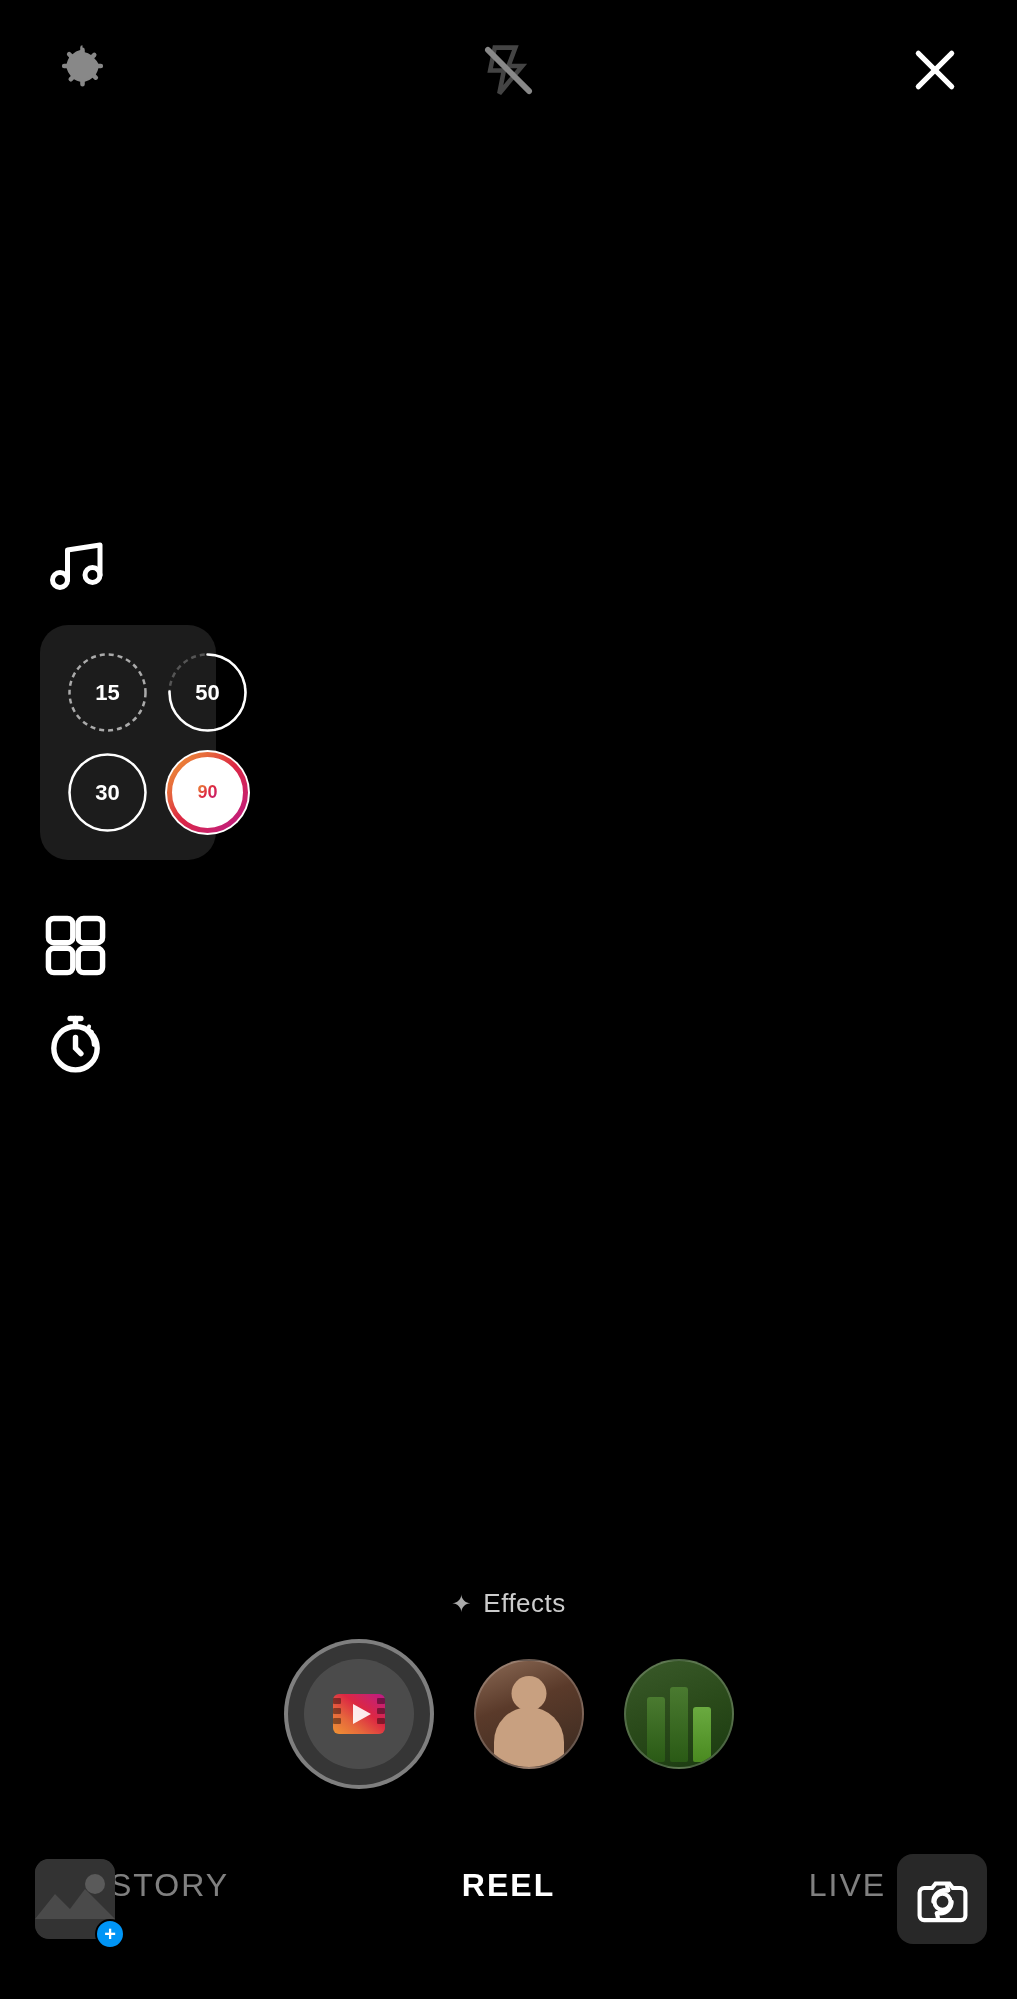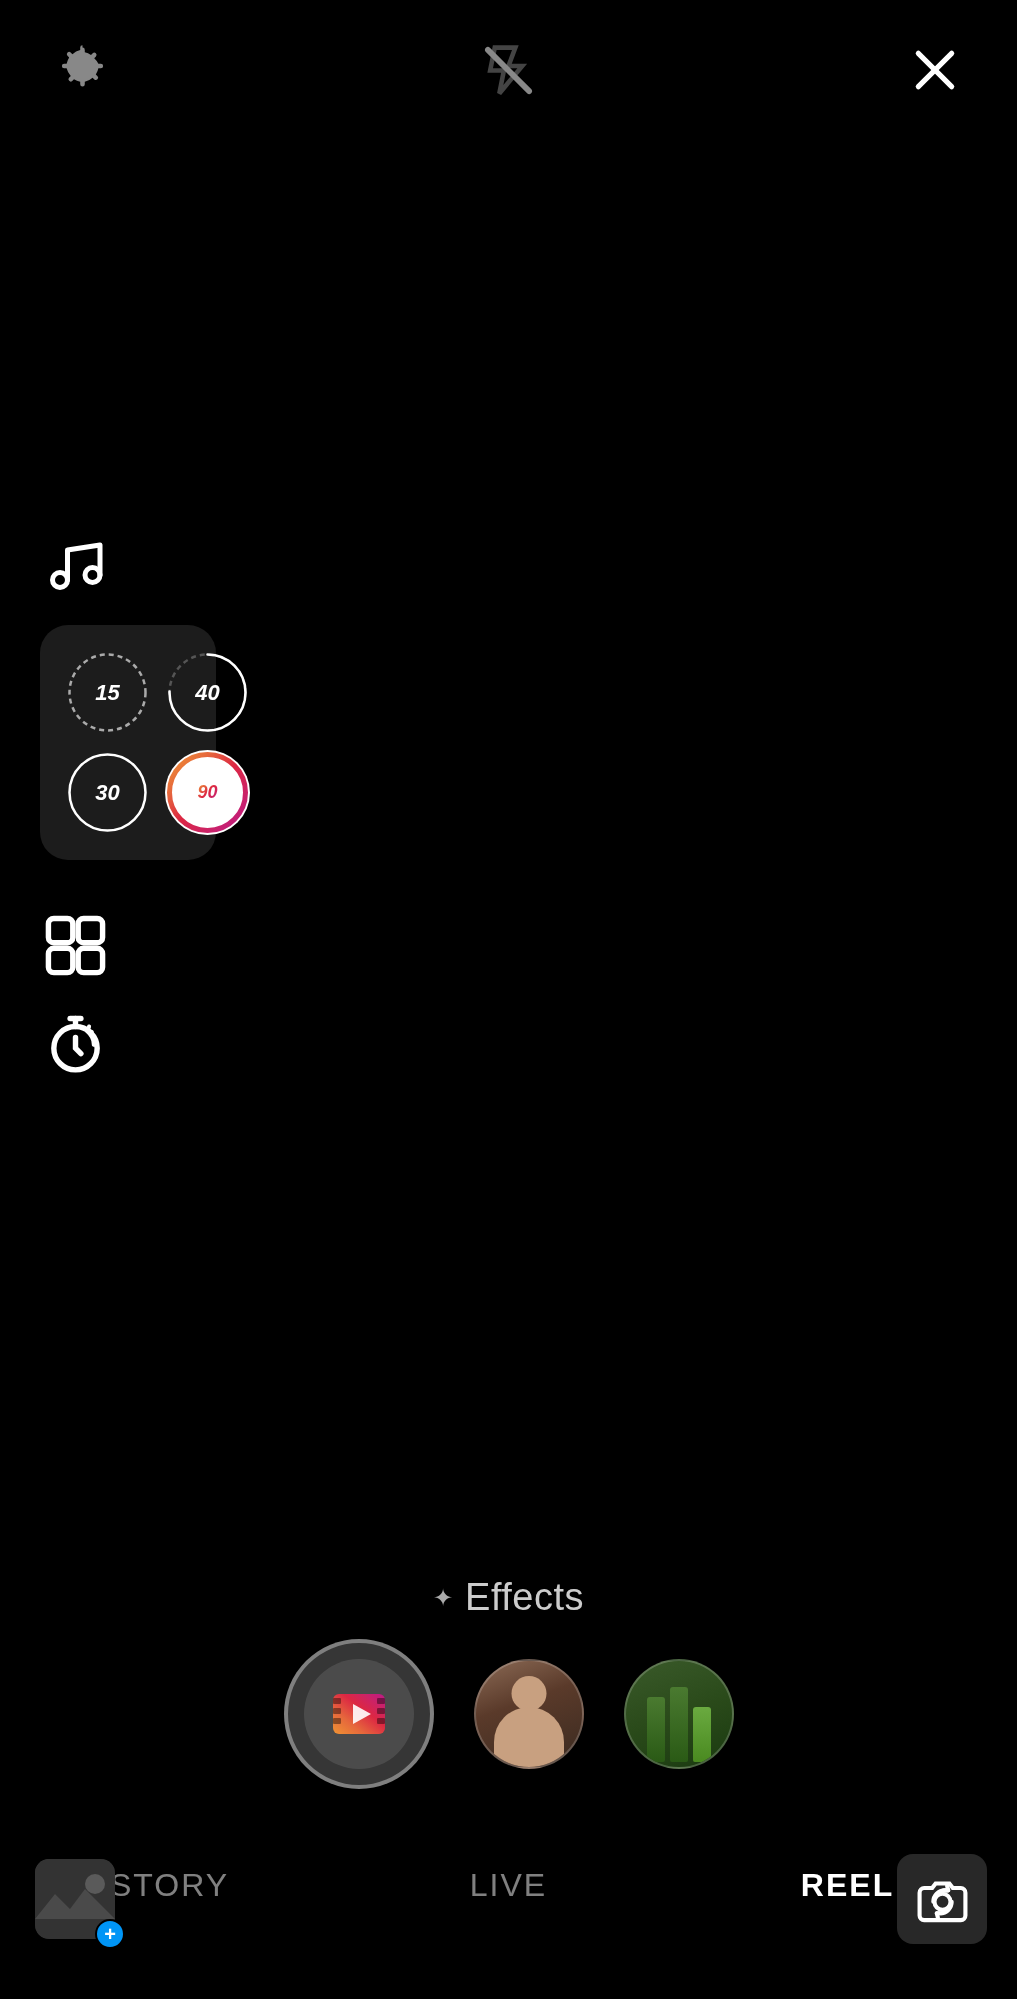--- a/index.html
+++ b/index.html
@@ -87,21 +87,20 @@
     
     .duration-popup {
       background: rgba(30,30,30,0.95);
       border-radius: 28px;
       padding: 25px;
       width: 176px;
       display: grid;
       grid-template-columns: 1fr 1fr;
       gap: 15px;
       margin-top: 5px;
-      font-style: italic;
     }
 
     
     .dur-circle-wrap {
       position: relative;
       width: 85px;
       height: 85px;
       display: flex;
       align-items: center;
       justify-content: center;
@@ -155,21 +154,21 @@
       gap: 12px;
     }
 
     .effects-sparkle {
       color: #aaa;
       font-size: 24px;
     }
 
     .effects-text {
       color: #ccc;
-      font-size: 38px;
+      font-size: 26px;
       font-weight: 400;
       letter-spacing: 0.5px;
     }
 
     
     .camera-controls {
       position: absolute;
       bottom: 210px;
       left: 0;
       right: 0;
@@ -412,21 +411,21 @@
     </div>
 
     <div>
       <div class="dur-circle-wrap" style="width:85px;height:85px;">
         <svg width="85" height="85" viewBox="0 0 85 85">
 
           <circle cx="42.5" cy="42.5" r="38" stroke="#555" stroke-width="2.5" fill="none" stroke-dasharray="5 4"></circle>
 
           <circle cx="42.5" cy="42.5" r="38" stroke="#fff" stroke-width="2.5" fill="none" stroke-dasharray="179.8 59.9" stroke-dashoffset="0" transform="rotate(-90 42.5 42.5)" stroke-linecap="round"></circle>
         </svg>
-        <span class="dur-circle-inner">40</span>
+        <span class="dur-circle-inner">50</span>
       </div>
     </div>
 
     <div>
       <div class="dur-circle-wrap" style="width:85px;height:85px;">
         <svg width="85" height="85" viewBox="0 0 85 85">
           <circle cx="42.5" cy="42.5" r="38" stroke="#fff" stroke-width="2.5" fill="none"></circle>
         </svg>
         <span class="dur-circle-inner">30</span>
       </div>
@@ -529,24 +528,24 @@
     </div>
   </div>
 
 </div>
 
 <div class="bottom-nav">
   <div class="nav-item">
     <span class="nav-label">STORY</span>
   </div>
   <div class="nav-item">
+    <span class="nav-label active">REEL</span>
+  </div>
+  <div class="nav-item">
     <span class="nav-label">LIVE</span>
-  </div>
-  <div class="nav-item">
-    <span class="nav-label active">REEL</span>
   </div>
 </div>
 
 <div class="gallery-btn">
   <div class="gallery-thumb">
     <svg width="80" height="80" viewBox="0 0 80 80">
       <rect width="80" height="80" rx="14" fill="#333"></rect>
 
       <path d="M0 60 L20 35 L35 50 L50 30 L80 60 Z" fill="#4a4a4a"></path>
       <circle cx="60" cy="25" r="10" fill="#5a5a5a"></circle>

